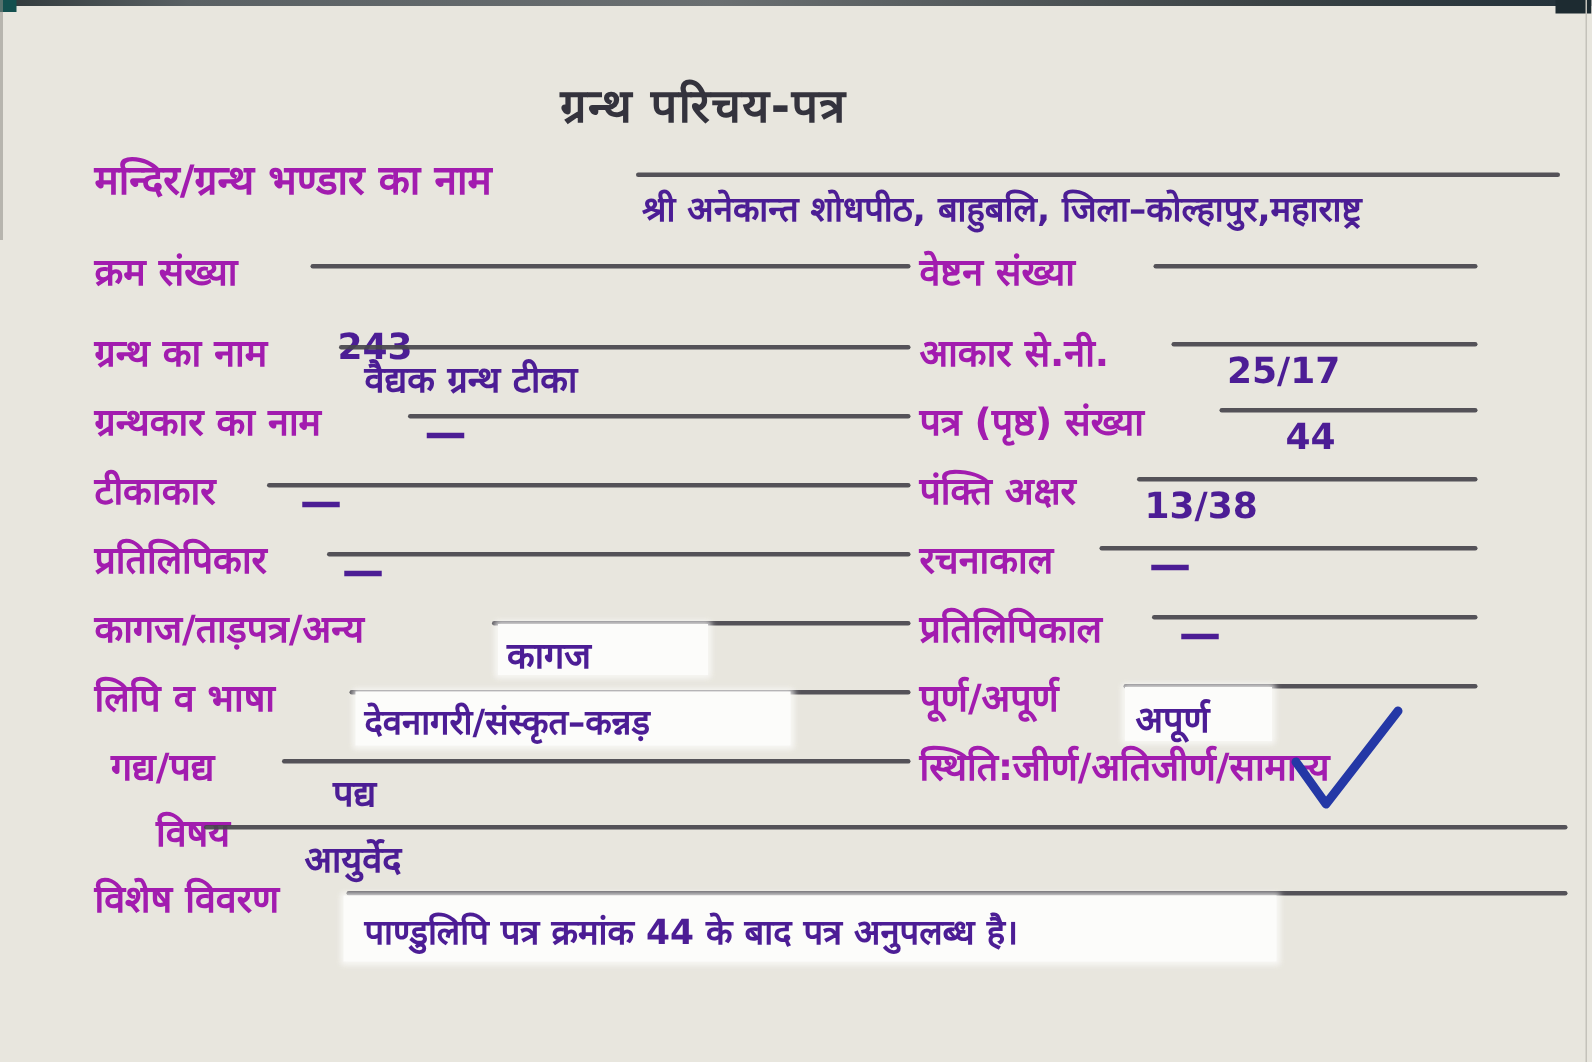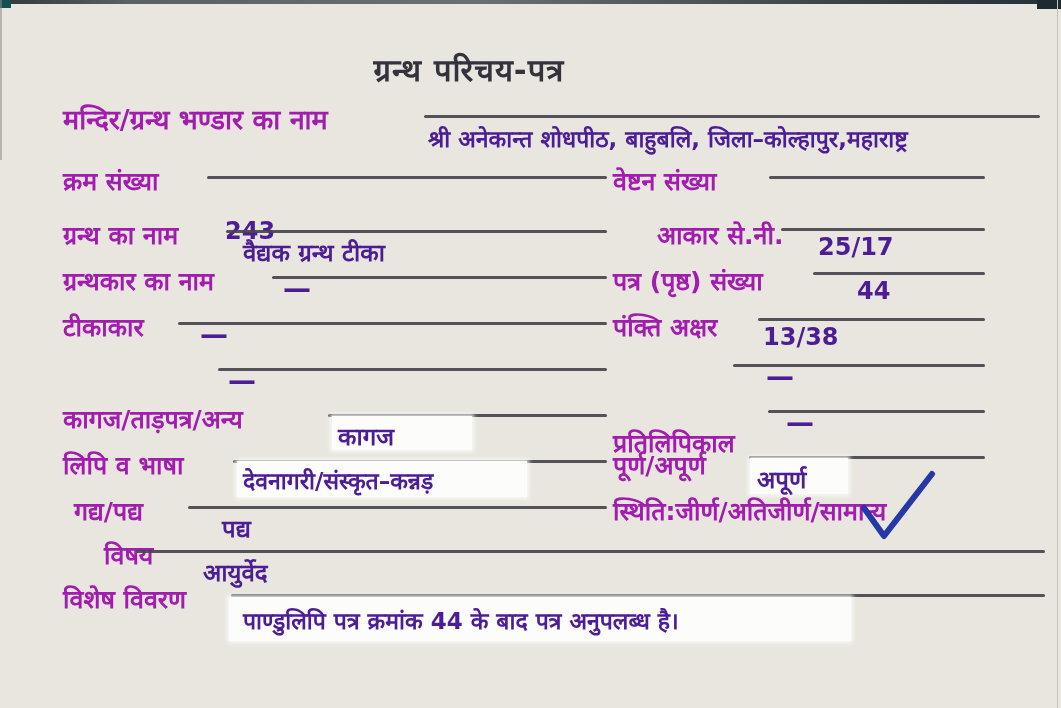--- a/index.html
+++ b/index.html
@@ -57,56 +57,58 @@
   <div class="value" style="left:243px;top:235px;">वैद्यक ग्रन्थ टीका</div>
 
   <div class="label" style="left:63px;top:263px;">ग्रन्थकार का नाम</div>
   <div class="rule" style="left:272px;top:276px;width:335px;"></div>
   <div class="value dash" style="left:283px;top:272px;">—</div>
 
   <div class="label" style="left:63px;top:309px;">टीकाकार</div>
   <div class="rule" style="left:178px;top:322px;width:429px;"></div>
   <div class="value dash" style="left:200px;top:318px;">—</div>
 
+  <div class="label" style="left:63px;top:355px;">प्रतिलिपिकार</div>
   <div class="rule" style="left:218px;top:368px;width:389px;"></div>
   <div class="value dash" style="left:228px;top:364px;">—</div>
 
   <div class="label" style="left:63px;top:401px;">कागज/ताड़पत्र/अन्य</div>
   <div class="rule" style="left:328px;top:414px;width:279px;"></div>
   <div class="paste" style="left:332px;top:416px;width:140px;height:34px;"></div>
   <div class="value" style="left:338px;top:419px;">कागज</div>
 
   <div class="label" style="left:63px;top:447px;">लिपि व भाषा</div>
   <div class="rule" style="left:233px;top:460px;width:374px;"></div>
   <div class="paste" style="left:237px;top:461px;width:290px;height:36px;"></div>
   <div class="value" style="left:243px;top:464px;font-size:23px;">देवनागरी/संस्कृत–कन्नड़</div>
 
   <div class="label" style="left:74px;top:493px;">गद्य/पद्य</div>
   <div class="rule" style="left:188px;top:506px;width:419px;"></div>
   <div class="value" style="left:222px;top:511px;">पद्य</div>
 
   <div class="label" style="left:613px;top:163px;">वेष्टन संख्या</div>
   <div class="rule" style="left:769px;top:176px;width:216px;"></div>
 
-  <div class="label" style="left:613px;top:217px;margin-left:44px;">आकार से.नी.</div>
+  <div class="label" style="left:613px;top:217px;">आकार से.नी.</div>
   <div class="rule" style="left:781px;top:228px;width:204px;"></div>
   <div class="value" style="left:818px;top:233px;">25/17</div>
 
   <div class="label" style="left:613px;top:263px;">पत्र (पृष्ठ) संख्या</div>
   <div class="rule" style="left:813px;top:272px;width:172px;"></div>
   <div class="value" style="left:857px;top:277px;">44</div>
 
   <div class="label" style="left:613px;top:309px;">पंक्ति अक्षर</div>
   <div class="rule" style="left:758px;top:318px;width:227px;"></div>
   <div class="value" style="left:763px;top:323px;">13/38</div>
 
+  <div class="label" style="left:613px;top:355px;">रचनाकाल</div>
   <div class="rule" style="left:733px;top:364px;width:252px;"></div>
   <div class="value dash" style="left:766px;top:360px;">—</div>
 
-  <div class="label" style="left:613px;top:401px;margin-top:24px;">प्रतिलिपिकाल</div>
+  <div class="label" style="left:613px;top:401px;">प्रतिलिपिकाल</div>
   <div class="rule" style="left:768px;top:410px;width:217px;"></div>
   <div class="value dash" style="left:786px;top:406px;">—</div>
 
   <div class="label" style="left:613px;top:447px;">पूर्ण/अपूर्ण</div>
   <div class="rule" style="left:749px;top:456px;width:236px;"></div>
   <div class="paste" style="left:750px;top:458px;width:98px;height:36px;"></div>
   <div class="value" style="left:757px;top:462px;">अपूर्ण</div>
 
   <div class="label" style="left:613px;top:493px;">स्थिति:जीर्ण/अतिजीर्ण/सामान्य</div>
 

